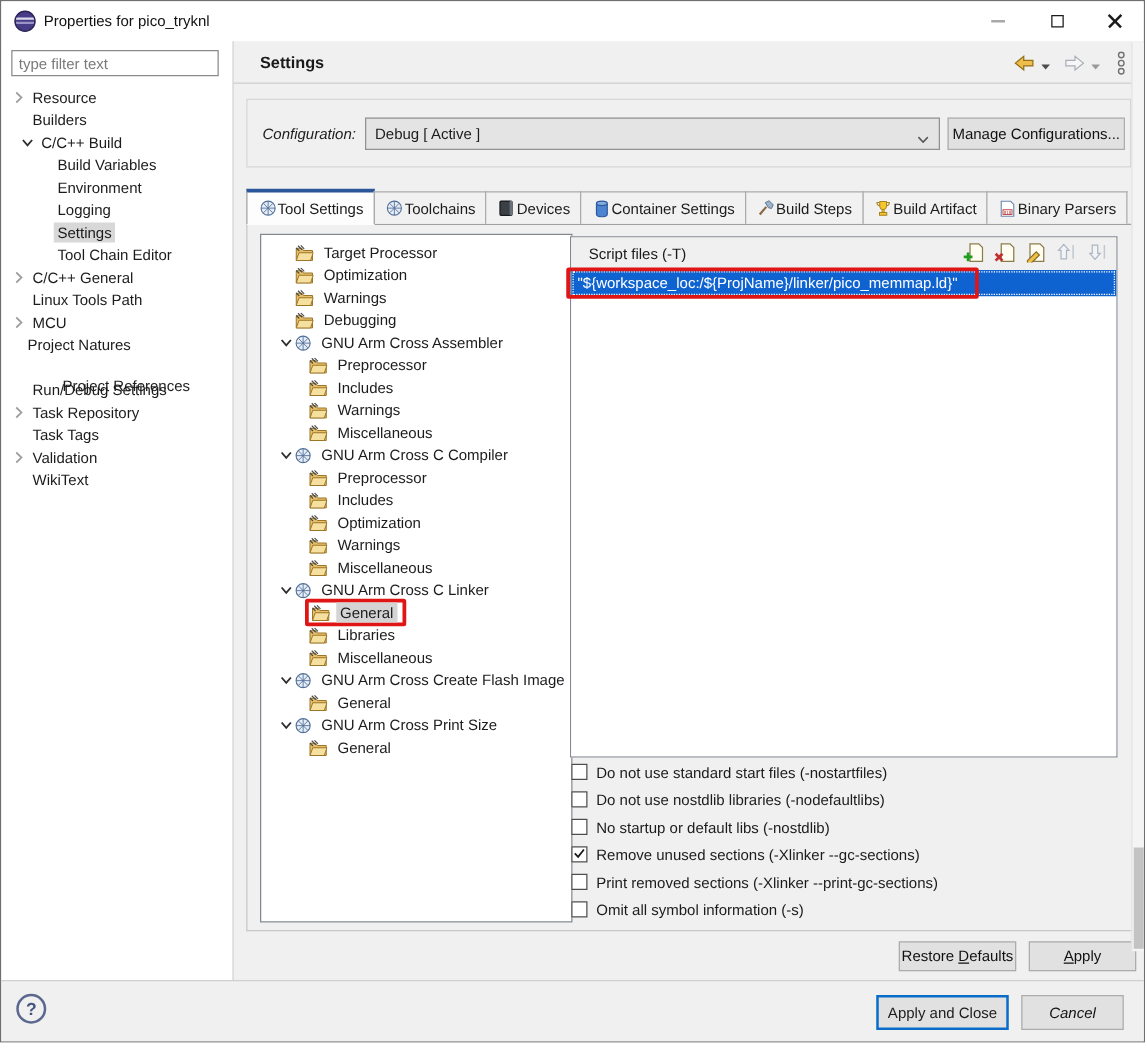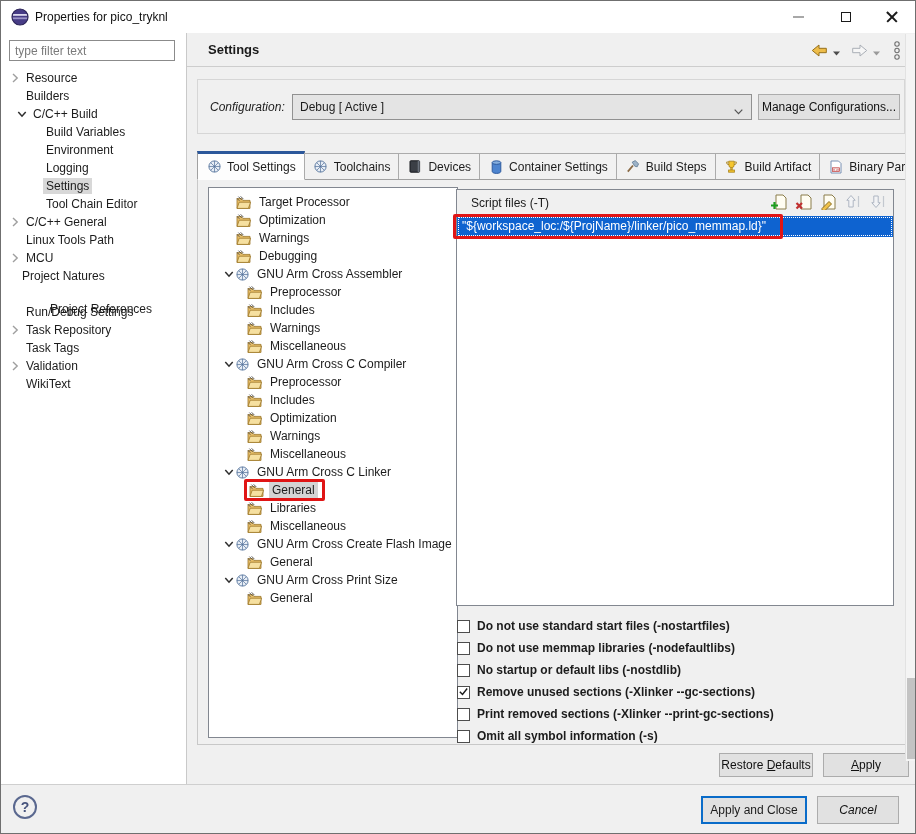--- a/index.html
+++ b/index.html
@@ -39,21 +39,21 @@
   .hdr-icons{position:absolute;right:16px;top:8px;display:flex;align-items:center;gap:5px;}
   
   .configbox{position:absolute;left:196px;top:78px;width:708px;height:55px;border:1px solid #d6d6d6;}
   .configbox .clabel{position:absolute;left:12px;top:20px;font-style:italic;}
   .combo{position:absolute;left:94px;top:14px;width:460px;height:26px;background:#e4e4e4;border:1px solid #919191;display:flex;align-items:center;padding:0 24px 0 7px;cursor:default;}
   .combo .carr{position:absolute;right:8px;top:9px;}
   .btn{background:#e1e1e1;border:1px solid #acacac;display:flex;align-items:center;justify-content:center;font-size:12px;color:#111;cursor:default;}
   .managebtn{position:absolute;left:560px;top:14px;width:142px;height:26px;}
   
   .tabrow{position:absolute;left:196px;top:150px;width:710px;height:29px;display:flex;align-items:flex-end;border-bottom:1px solid #a0a0a0;}
-  .tab{display:flex;align-items:center;gap:5px;padding:8px 8px;height:26px;background:#f1f1f1;border:1px solid #ababab;border-bottom:none;margin-left:-1px;white-space:nowrap;cursor:default;}
+  .tab{display:flex;align-items:center;padding:8px 8px;height:26px;background:#f1f1f1;border:1px solid #ababab;border-bottom:none;margin-left:-1px;white-space:nowrap;cursor:default;}
   .tab.active{height:29px;background:#fdfdfd;border:1px solid #a0a0a0;border-top:3px solid #2b579a;border-bottom:1px solid #fdfdfd;margin-bottom:-1px;margin-left:0;}
   .tab .ticon{display:inline-flex;width:16px;justify-content:center;}
   
   .contentframe{position:absolute;left:196px;top:179px;width:710px;height:565px;border:1px solid #c8c8c8;border-top:none;background:#f0f0f0;}
   
   .treepanel{position:absolute;left:207px;top:186px;width:250px;height:551px;background:#fff;border:1px solid #828790;overflow:hidden;}
   .trow{height:18px;display:flex;align-items:center;white-space:nowrap;padding-left:12px;cursor:default;}
   .trow.d2{padding-left:38px;}
   .trow .chev{width:15px;flex:0 0 15px;display:inline-flex;align-items:center;justify-content:center;}
   .trow .ticon{display:inline-flex;margin-right:5px;}
@@ -65,21 +65,21 @@
   .scripthdr{position:absolute;left:0;top:0;right:0;height:26px;background:#f0f0f0;display:flex;align-items:center;}
   .scripthdr .stitle{margin-left:14px;color:#1a1a1a;}
   .sftools{position:absolute;right:4px;top:3px;display:flex;align-items:center;gap:3px;}
   .tbico{width:22px;height:20px;display:inline-flex;align-items:center;justify-content:center;cursor:default;}
   .scriptlist{position:absolute;left:0;top:26px;right:0;bottom:0;background:#fff;}
   .sfrow{height:21px;line-height:21px;padding-left:5px;white-space:nowrap;overflow:hidden;}
   .sfrow.sel{background:#0e63d0;color:#fff;outline:1px dotted #fff;outline-offset:-2px;}
   .red-annotation{position:absolute;left:-4px;top:24px;width:330px;height:25px;border:3px solid #e01515;border-radius:2px;pointer-events:none;}
   
   .checkcol{position:absolute;left:456px;top:610px;width:440px;}
-  .ckrow{height:22px;display:flex;align-items:flex-end;cursor:default;font-weight:bold;}
+  .ckrow{height:22px;display:flex;align-items:flex-start;cursor:default;}
   .ckbox{width:13px;height:13px;border:1px solid #4d4d4d;background:#fff;margin-right:7px;display:inline-flex;align-items:center;justify-content:center;flex:0 0 13px;}
   
   .restorebtn{position:absolute;left:718px;top:752px;width:94px;height:24px;}
   .applybtn{position:absolute;left:822px;top:752px;width:86px;height:24px;}
   .mnem{text-decoration:underline;}
   
   .footer{position:absolute;left:0;top:783px;width:916px;height:51px;background:#f0f0f0;border-top:1px solid #cfcfcf;}
   .helpbtn{position:absolute;left:12px;top:10px;width:24px;height:24px;border:2px solid #5a688f;border-radius:50%;display:flex;align-items:center;justify-content:center;color:#46537c;font-weight:bold;font-size:14px;cursor:default;}
   .applyclosebtn{position:absolute;left:700px;top:11px;width:106px;height:28px;background:#e1e1e1;border:2px solid #0a6cc9;display:flex;align-items:center;justify-content:center;}
   .cancelbtn{position:absolute;left:816px;top:11px;width:82px;height:28px;font-style:italic;}
@@ -631,21 +631,21 @@
   <div class="red-annotation"></div>
     </div>
 
   <div class="checkcol">
       <div class="ckrow">
         <span class="ckbox"></span>
         <span>Do not use standard start files (-nostartfiles)</span>
       </div>
       <div class="ckrow">
         <span class="ckbox"></span>
-        <span>Do not use memmap libraries (-nodefaultlibs)</span>
+        <span>Do not use nostdlib libraries (-nodefaultlibs)</span>
       </div>
       <div class="ckrow">
         <span class="ckbox"></span>
         <span>No startup or default libs (-nostdlib)</span>
       </div>
       <div class="ckrow">
         <span class="ckbox">
           <span><svg width="11" height="11" viewBox="0 0 12 12">
               <path d="M2 6.3l2.9 2.9L10 2.8" fill="none" stroke="#1a1a1a" stroke-width="1.6"></path>
             </svg></span>

